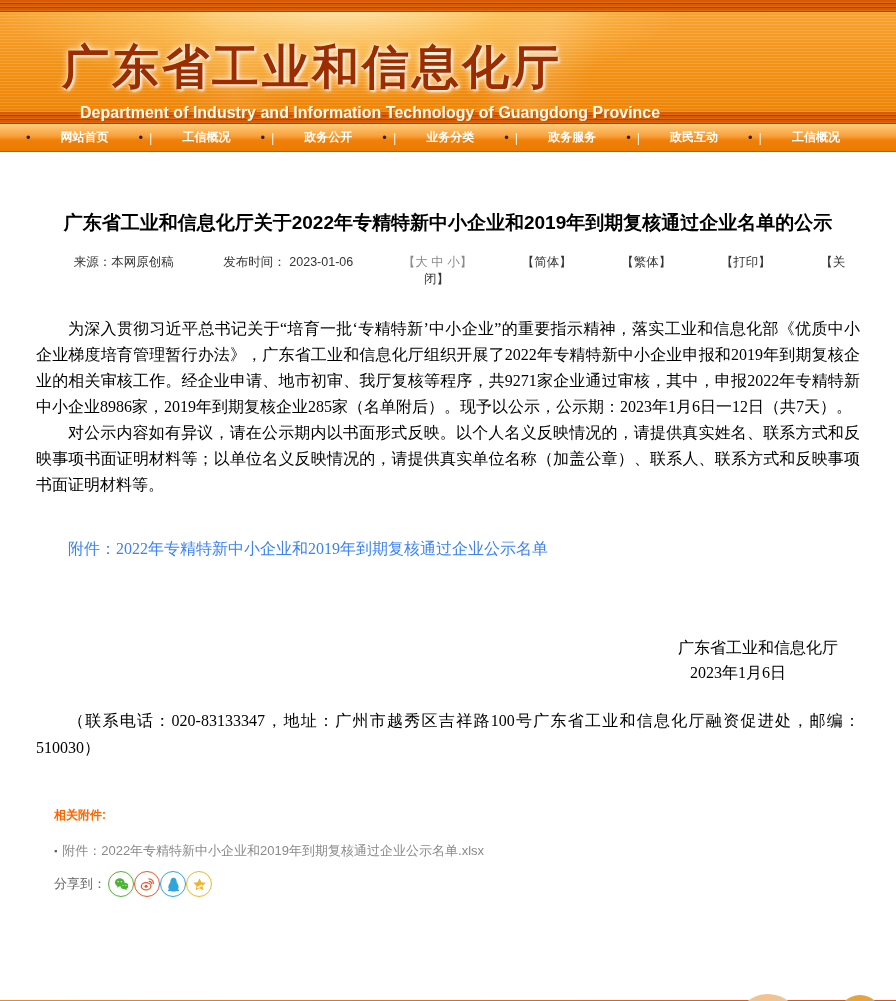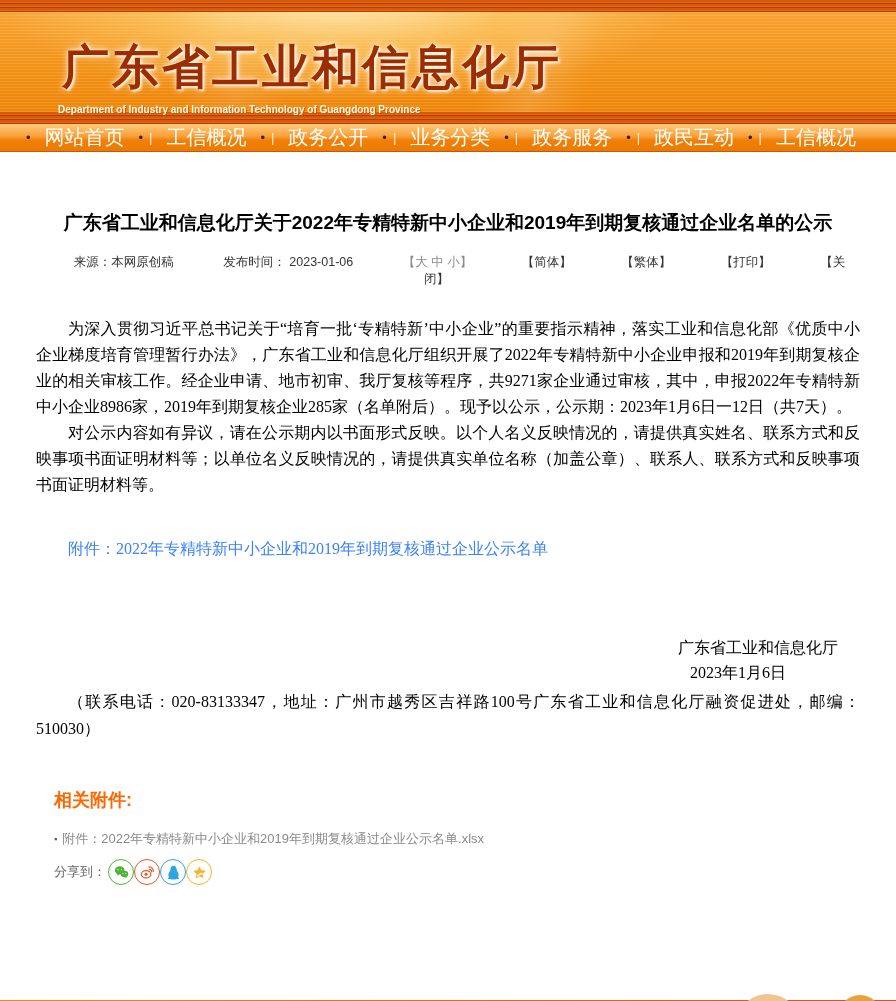--- a/index.html
+++ b/index.html
@@ -33,44 +33,45 @@
     position: absolute;
     left: 62px; top: 24px;
     font-size: 47px;
     font-weight: 900;
     letter-spacing: 3px;
     color: #9b2d00;
     text-shadow: 0 0 2px #fff, 0 0 7px rgba(255,255,255,0.95), 2px 2px 2px rgba(255,255,255,0.65);
   }
   .banner-subtitle {
     position: absolute;
-    left: 58px; top: 92px;
-    font-size: 10px;
+    left: 80px; top: 92px;
+    font-size: 16px;
     font-weight: bold;
     color: #fffbe9;
     text-shadow: 1px 1px 1px rgba(190,80,0,0.9), 0 0 3px rgba(255,160,40,0.8);
   }
 
   
   .nav {
     height: 28px;
     display: flex;
     align-items: center;
     padding: 0 26px;
     background: linear-gradient(180deg, #ffcb7c 0%, #f9a03a 45%, #f08008 60%, #ec7a00 100%);
     border-bottom: 1px solid #c8560a;
   }
   .nav-item {
     flex: 1;
     text-align: center;
     color: #fff;
-    font-size: 20px;
+    font-size: 12px;
     text-decoration: none;
     cursor: pointer;
     white-space: nowrap;
+    font-weight: bold;
   }
   .nav-dot { color: #3f1b00; font-size: 13px; line-height: 1; }
   .nav-pipe { color: rgba(255,255,255,0.85); font-size: 13px; margin-left: 6px; }
 
   
   .content {
     min-height: 792px;
     padding: 0 36px;
   }
   .article-title {
@@ -120,34 +121,34 @@
   }
   .sign-date {
     margin-top: 4px;
     text-align: right;
     padding-right: 74px;
     font-family: "Liberation Serif", serif;
     font-size: 16px;
     color: #000;
   }
   .contact {
-    margin-top: 4px;
+    margin-top: 23px;
     font-family: "Liberation Serif", serif;
     font-size: 16px;
     line-height: 27px;
     text-indent: 2em;
     text-align: justify;
     color: #000;
   }
 
   
   .attachments { padding-left: 18px; }
   .attachments-heading {
     margin-top: 46px;
-    font-size: 18px;
+    font-size: 12px;
     font-weight: bold;
     color: #ff6600;
   }
   .attachment-item {
     margin-top: 18px;
     font-size: 13px;
     color: #8a8a8a;
   }
   .attachment-item .bullet { color: #555; font-size: 9px; margin-right: 5px; vertical-align: 1px; }
   .attachment-item a { color: #8a8a8a; text-decoration: none; cursor: pointer; text-align: right; }

